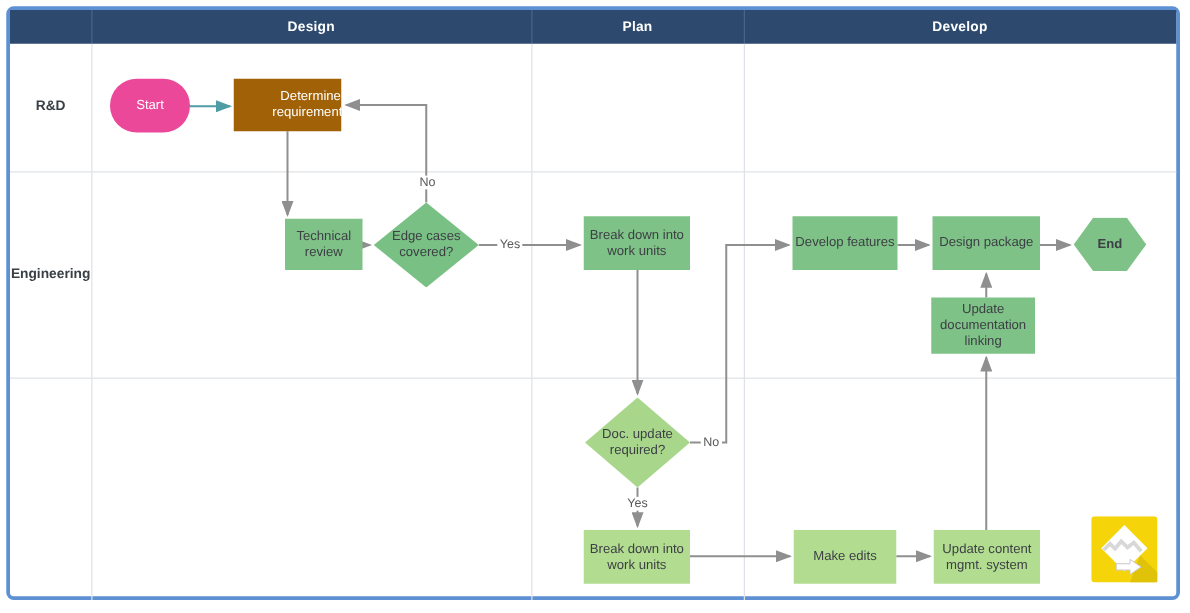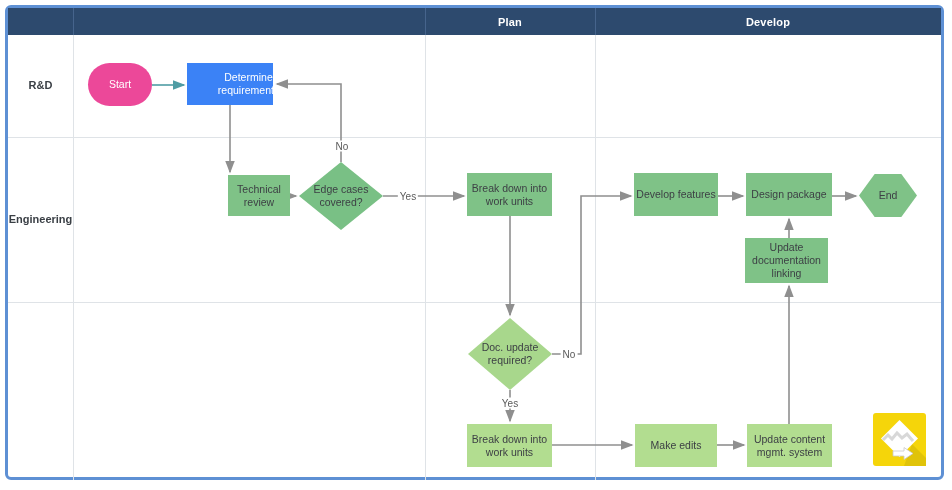--- a/index.html
+++ b/index.html
@@ -23,23 +23,23 @@
 
   
   .lane-label{position:absolute;left:8px;width:65px;display:flex;align-items:center;justify-content:center;
               text-align:center;font-size:11px;font-weight:bold;color:#3a3f45;line-height:1.25;}
 
   
   .node{position:absolute;display:flex;align-items:center;justify-content:center;text-align:center;
         font-size:10.5px;line-height:1.22;padding:2px;box-sizing:border-box;}
   .shape-stadium{border-radius:22px;}
   .shape-diamond{clip-path:polygon(50% 0,100% 50%,50% 100%,0 50%);}
-  .shape-hexagon{clip-path:polygon(27% 0,73% 0,100% 50%,73% 100%,27% 100%,0 50%);}
+  .shape-hexagon{clip-path:polygon(27% 0,73% 0,100% 50%,73% 100%,27% 100%,0 50%);font-weight:bold;}
   .pal-teal-light{background:#ec4899;color:#ffffff;}
-  .pal-teal{background:#3b82f6;color:#ffffff;padding-left:39px;}
+  .pal-teal{background:#a16207;color:#ffffff;padding-left:39px;}
   .pal-green{background:#7fc287;color:#3d4045;}
   .pal-green-diamond{background:#79c085;color:#3d4045;}
   .pal-green-light{background:#b2dd90;color:#3d4045;}
   .pal-green-light-diamond{background:#a8d78c;color:#3d4045;}
 
   
   #edge-svg{position:absolute;left:0;top:0;width:952px;height:490px;pointer-events:none;}
   #edge-svg polyline{fill:none;stroke-width:1.6px;}
   .stroke-gray{stroke:#8f8f8f;}
   .stroke-teal{stroke:#4f9da4;stroke-width:1.8px;}
@@ -53,20 +53,21 @@
 <body>
 
 <div id="stage">
 
   <div class="frame"></div>
 
   <div class="header-band"></div>
   <div class="hsep" style="left:73px"></div>
   <div class="hsep" style="left:425px"></div>
   <div class="hsep" style="left:595px"></div>
+  <div class="hcell" style="left:73px;width:352px">Design</div>
   <div class="hcell" style="left:425px;width:170px">Plan</div>
   <div class="hcell" style="left:595px;width:346px">Develop</div>
 
   <div class="vline" style="left:73px"></div>
   <div class="vline" style="left:425px"></div>
   <div class="vline" style="left:595px"></div>
   <div class="hline" style="top:137px"></div>
   <div class="hline" style="top:302px"></div>
 
   <div class="lane-label" style="top:35px;height:102px">R&amp;D</div>

